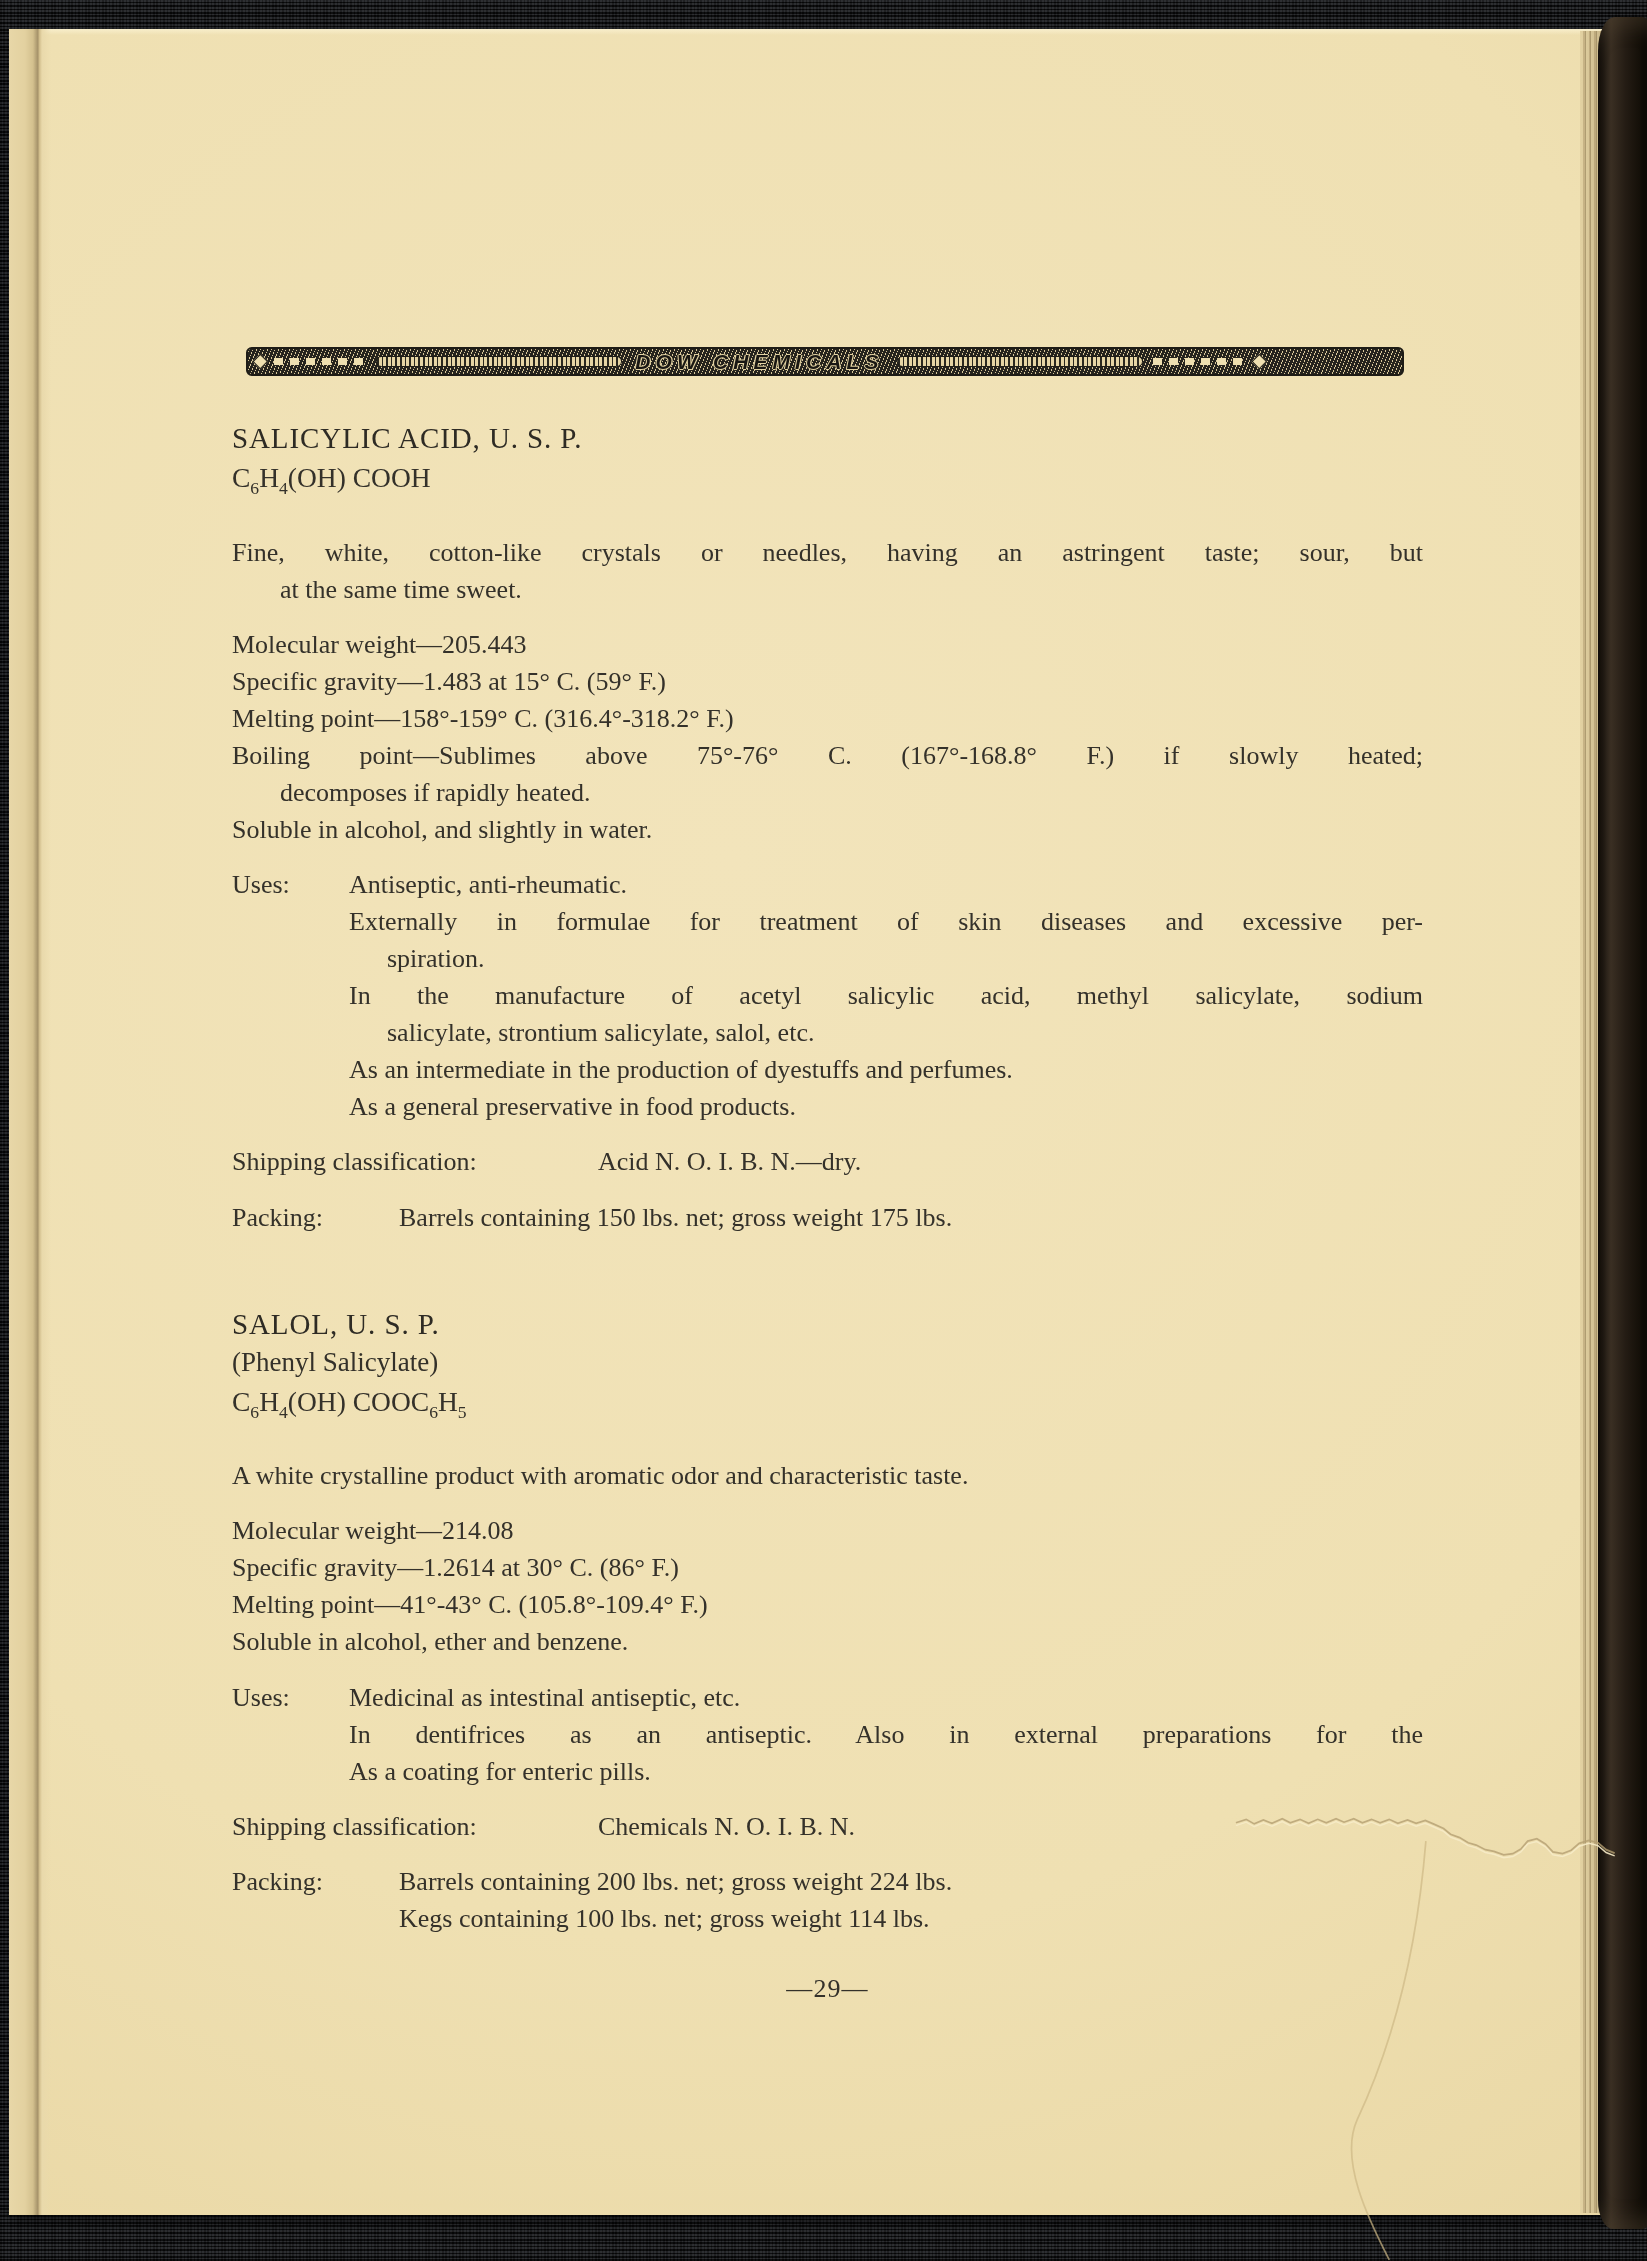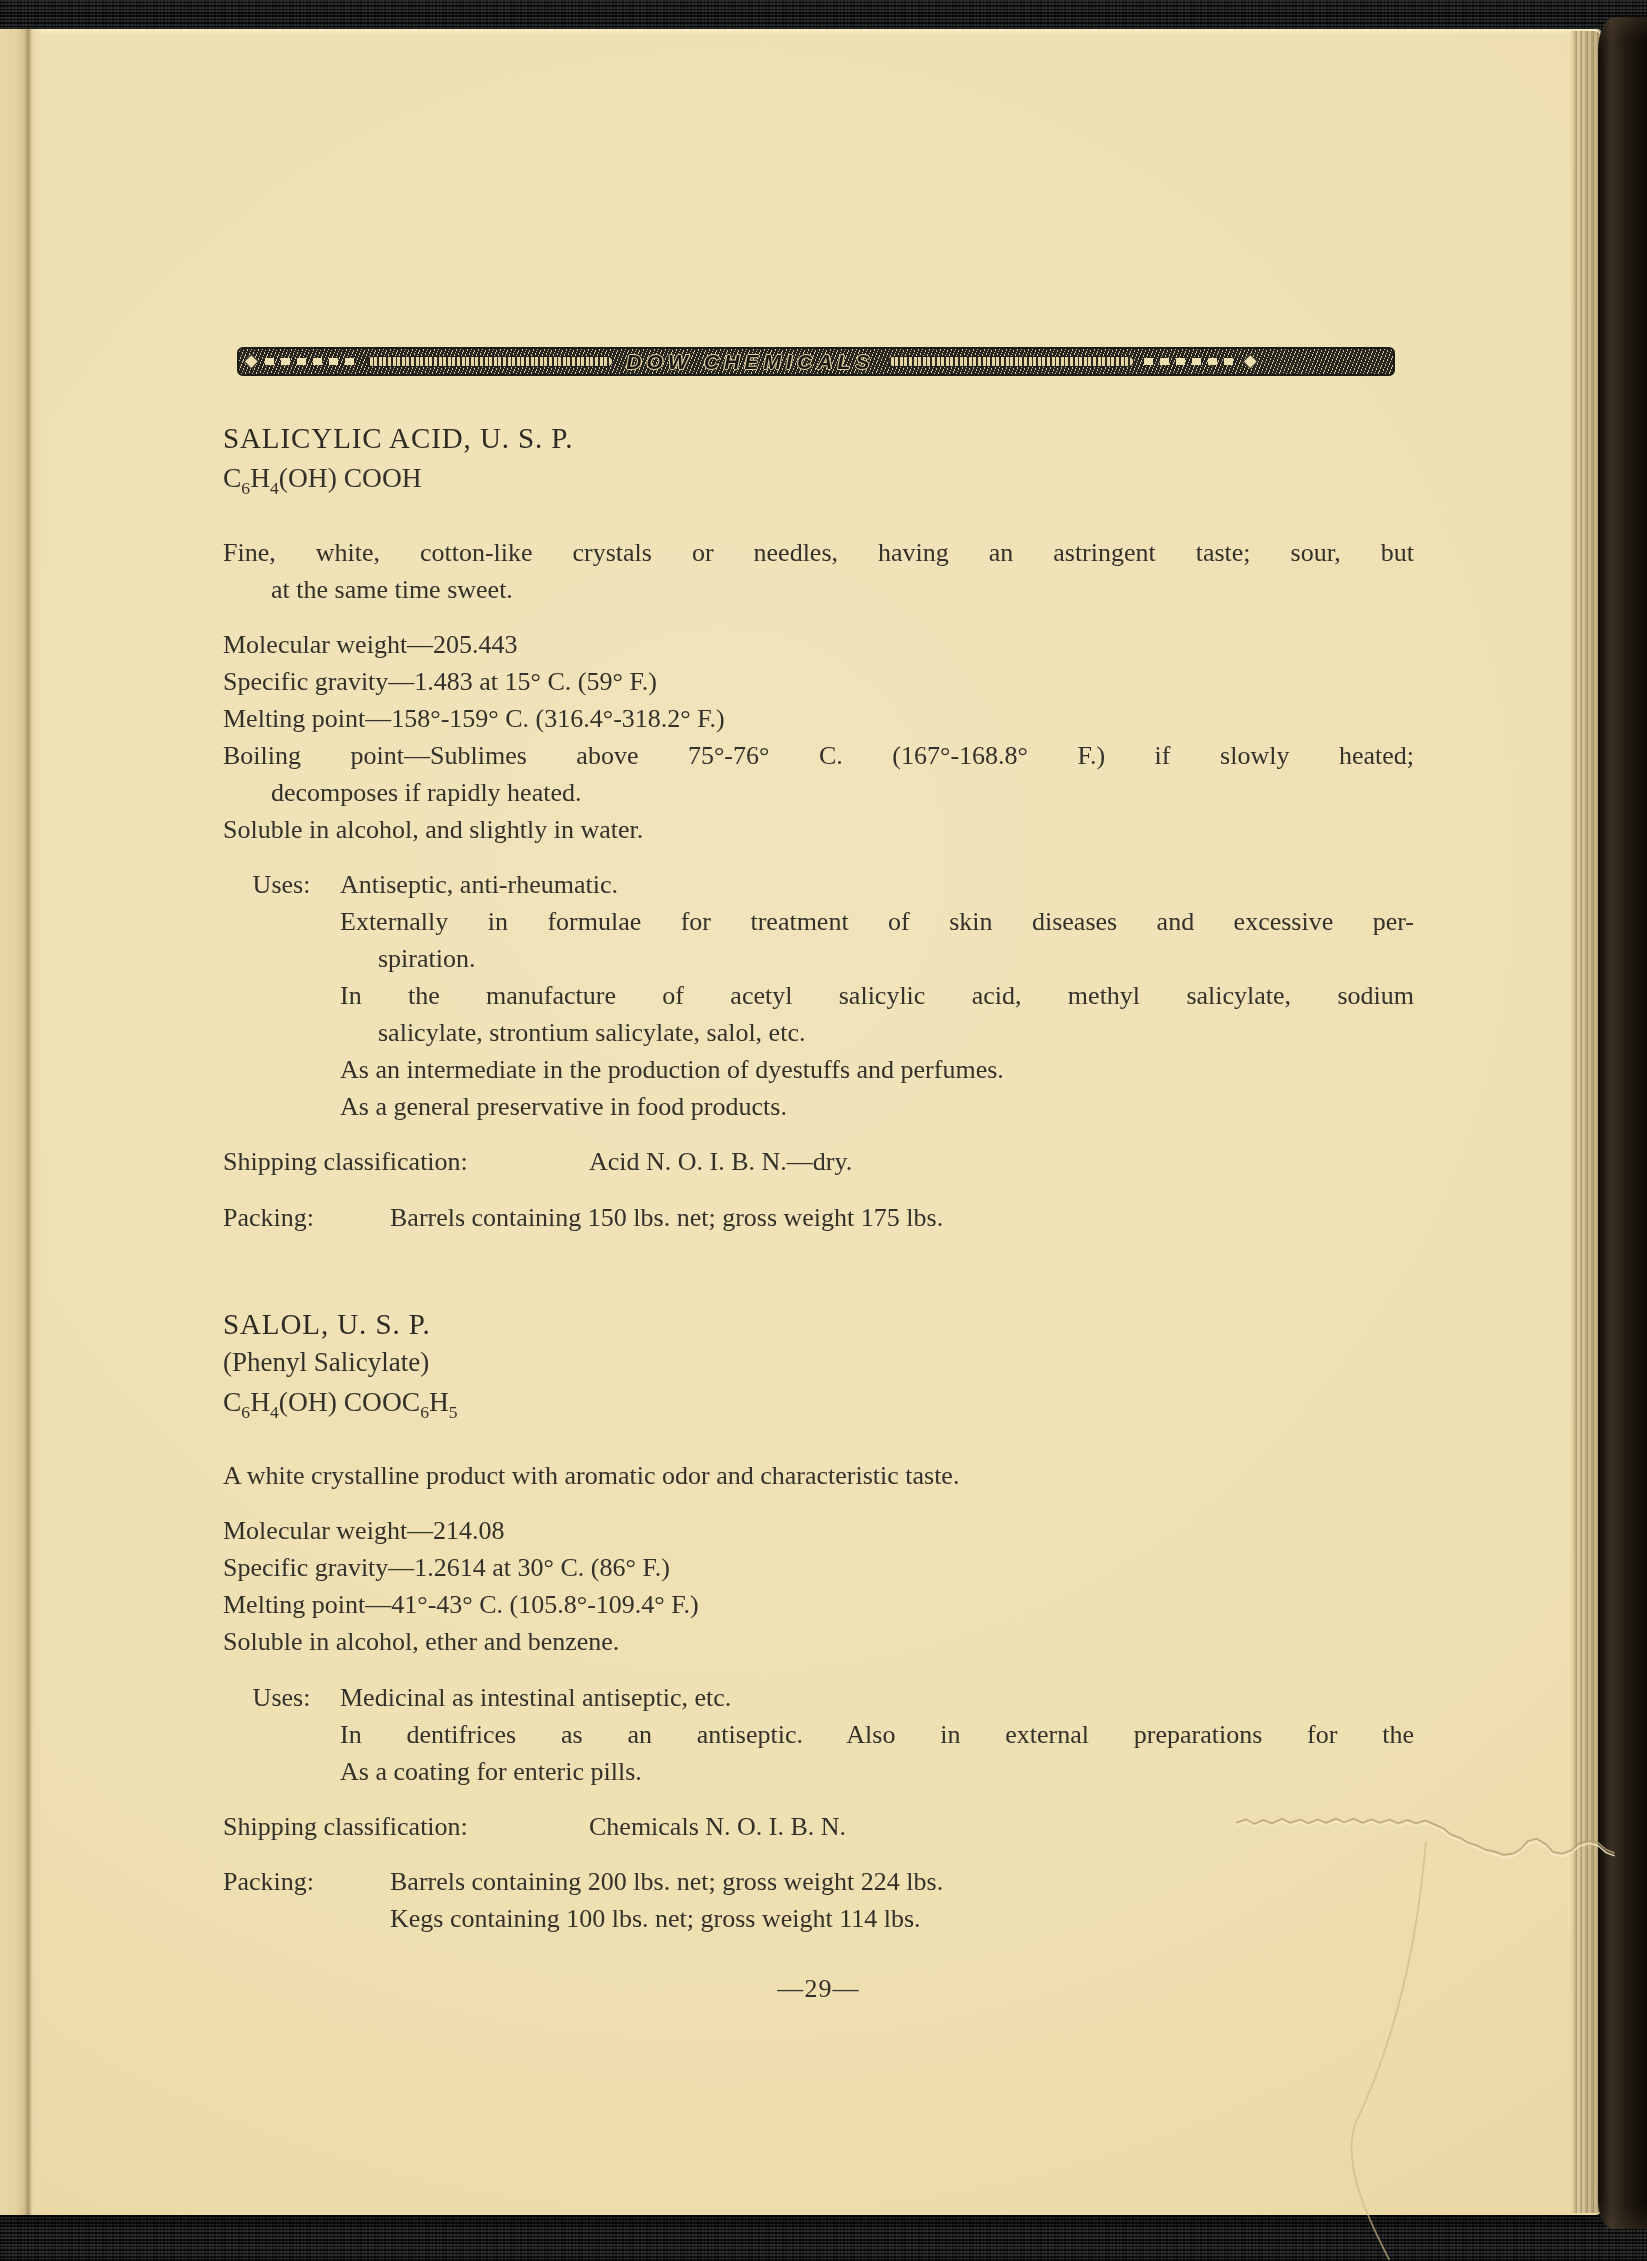--- a/index.html
+++ b/index.html
@@ -8,21 +8,21 @@
           background-color:#17181a;
           background-image:
             repeating-linear-gradient(0deg, rgba(0,0,0,.55) 0 1.7px, rgba(74,76,80,.30) 1.7px 3.4px),
             repeating-linear-gradient(90deg, rgba(0,0,0,.45) 0 1.7px, rgba(58,60,64,.28) 1.7px 3.4px);}
   
   .leather{position:absolute;left:1598px;top:17px;width:50px;height:2212px;
            background:linear-gradient(90deg,#0e0b08 0%,#3a2f23 26%,#241c14 55%,#151009 82%,#0a0806 100%);
            border-radius:17px 5.7px 5.7px 15px / 34px 5.7px 5.7px 29px;
            box-shadow:inset 0 23px 17px -11.4px rgba(90,75,55,.35), inset 0 -23px 17px -11.4px rgba(90,75,55,.3);}
   
-  .page{position:absolute;left:0;top:29px;width:1603px;height:2186px;
+  .page{position:absolute;left:9px;top:29px;width:1603px;height:2186px;
         background:radial-gradient(120% 90% at 45% 38%, #f2e4bb 0%, #efe0b2 55%, #e9d7a4 85%, #e1cf9a 100%);
         border-radius:0 10.3px 8px 0;
         box-shadow:3.4px 5.7px 13.7px rgba(0,0,0,.55);}
   .page::before{content:"";position:absolute;left:0;right:0;top:0;height:5.7px;
         background:linear-gradient(#f8eecb, rgba(248,238,203,0));border-radius:0 10.3px 0 0;}
   
   .left-edge{position:absolute;left:0;top:0;bottom:0;width:42px;pointer-events:none;
         background:linear-gradient(90deg,#e8d7a8 0px,#e3d1a0 16px,#d3c08e 24px,#a39068 29px,#cdb987 30px,#e9d9ab 33px,rgba(239,224,178,0) 42px);}
   
   .stack{position:absolute;right:0;top:2.3px;bottom:2.3px;width:32px;border-radius:0 9.2px 6.9px 0;
@@ -56,21 +56,21 @@
   .e-subtitle:empty{display:none;}
   .e-formula{line-height:41px;font-size:27.5px;}
   sub{font-size:64%;}
 
   .block{margin-bottom:18.3px;}
   .line{min-height:37px;}
   .jl{text-align:justify;text-align-last:justify;}
   .e-desc .ind1,.e-props .ind1{margin-left:48px;}
   .uses-lines .ind1{margin-left:38px;}
   .e-uses{display:flex;align-items:flex-start;}
-  .uses-label{flex:0 0 117px;text-align:center;}
+  .uses-label{flex:0 0 117px;}
   .uses-lines{flex:1 1 auto;min-width:0;}
   .row{display:flex;align-items:flex-start;}
   .ship-label{flex:0 0 366px;}
   .ship-value{flex:1 1 auto;}
   .pack-label{flex:0 0 167px;}
   .pack-lines{flex:1 1 auto;min-width:0;}
   .page-number{text-align:center;margin-top:33px;letter-spacing:1.1px;}
 </style>
 </head>
 <body>

